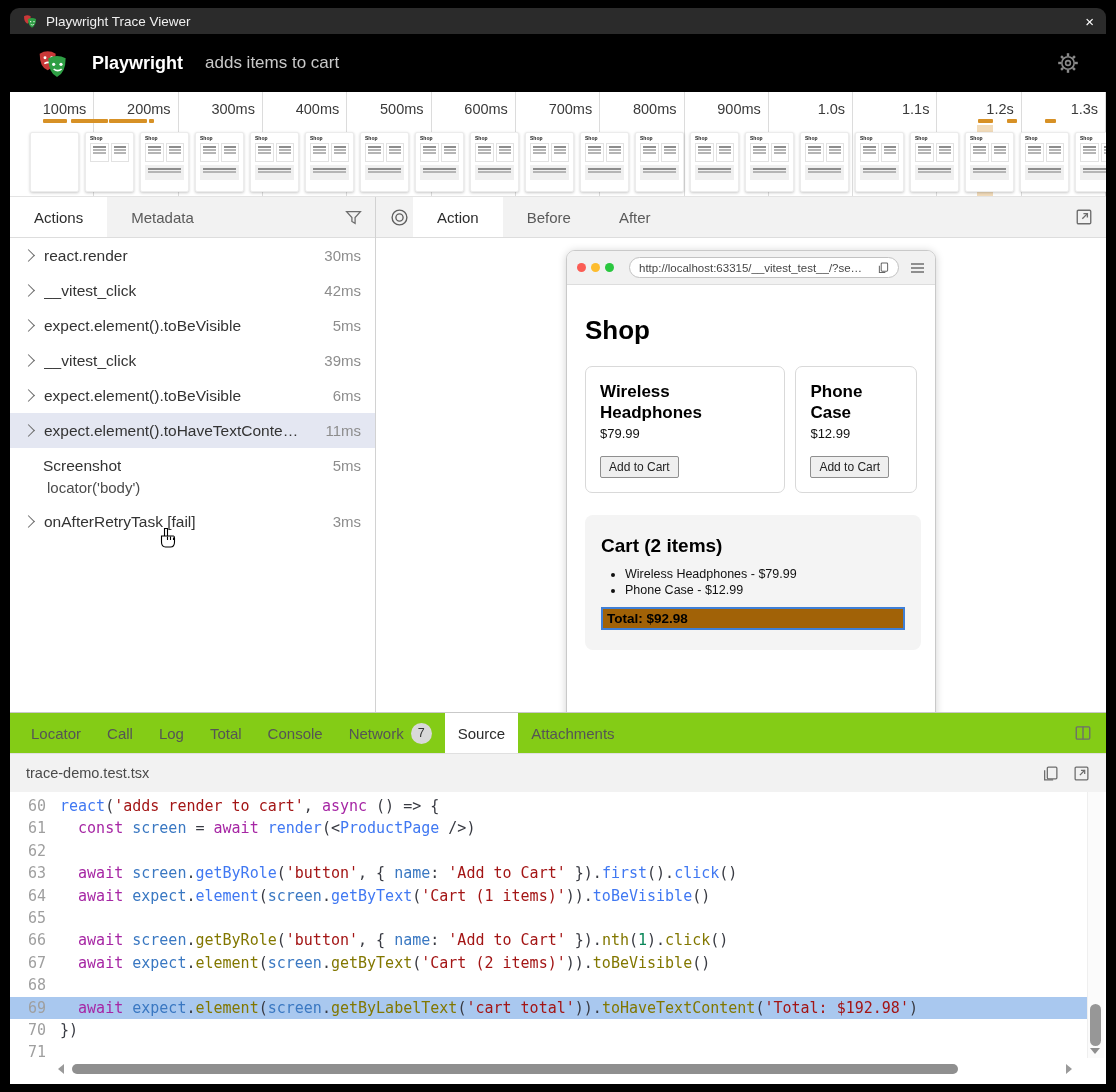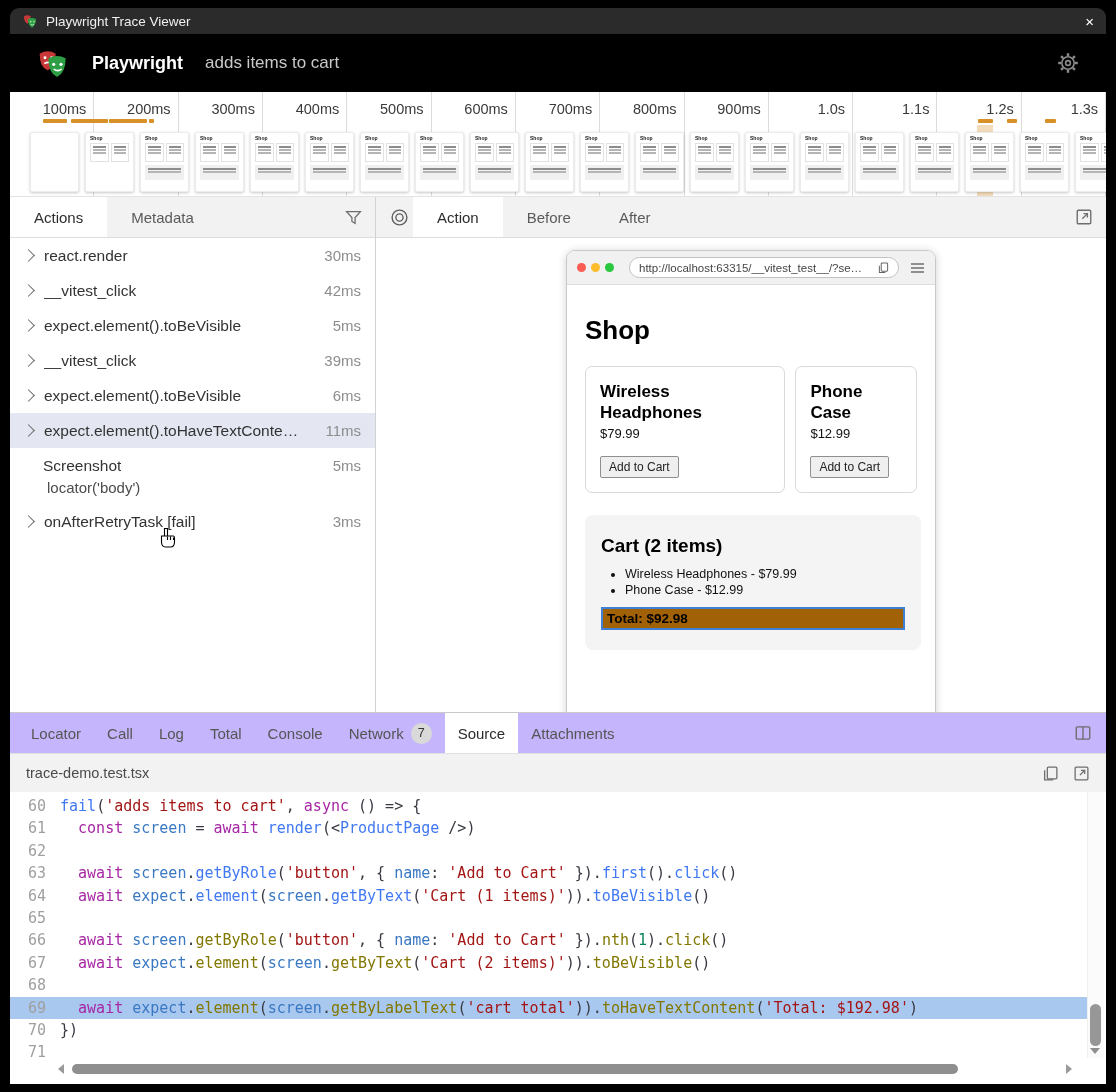--- a/index.html
+++ b/index.html
@@ -75,21 +75,21 @@
           font-family:"Liberation Sans",sans-serif;color:#222;}
   .cartbox{margin-top:22px;background:#f4f4f4;border-radius:8px;padding:12px 16px 20px 16px;width:336px;box-sizing:border-box;}
   .carttitle{font-size:19px;font-weight:bold;color:#000;margin:8px 0 10px 0;}
   .cartlist{margin:0 0 10px 0;padding-left:24px;font-size:12.5px;color:#111;}
   .cartlist li{margin:2px 0;}
   .total{background:#a16207;border:2px solid #3f7fd6;font-weight:bold;font-size:13.5px;
          padding:2px 4px;color:#000;}
   
   .bottom{position:absolute;top:620px;left:0;width:1096px;height:372px;display:flex;flex-direction:column;
           border-top:1px solid #c9c9c9;box-sizing:border-box;background:#fff;}
-  .btabs{height:40px;background:#c4b5fd;display:flex;align-items:stretch;border-bottom:1px solid #e0e0e0;
+  .btabs{height:40px;background:#84cc16;display:flex;align-items:stretch;border-bottom:1px solid #e0e0e0;
          font-size:15px;color:#555;flex:none;padding-left:8px;}
   .btab{padding:0 13px;display:flex;align-items:center;gap:7px;}
   .btab.sel{background:#fff;color:#2c2c2c;}
   .badge{background:#d9d9d9;border-radius:50%;width:21px;height:21px;display:flex;align-items:center;
          justify-content:center;font-size:12.5px;color:#333;}
   .btab-end{margin-left:auto;display:flex;align-items:center;padding-right:14px;}
   .filebar{height:38px;background:#f2f2f2;display:flex;align-items:center;padding:0 16px;
            font-size:14.5px;color:#4a4a4a;flex:none;}
   .filebar .icons{margin-left:auto;display:flex;gap:14px;align-items:center;}
   .srcwrap{flex:1;position:relative;background:#fff;overflow:hidden;
@@ -748,21 +748,21 @@
           </svg>
           <svg width="17" height="17" viewBox="0 0 16 16" fill="none" stroke="#6d6d6d" stroke-width="1.2">
             <rect x="2" y="2" width="12" height="12" rx="1"></rect>
             <line x1="6.5" y1="9.5" x2="11" y2="5"></line>
             <path d="M7.5 5 h3.5 v3.5"></path>
           </svg>
         </span>
       </div>
       <div class="srcwrap">
         <div class="code">
-            <div class="codeline"><span class="lno">60</span><span class="tk-fn">fail</span><span class="tk-pl">(</span><span class="tk-str">'adds items to cart'</span><span class="tk-pl">, </span><span class="tk-kw">async</span><span class="tk-pl"> () =&gt; {</span></div>
+            <div class="codeline"><span class="lno">60</span><span class="tk-fn">react</span><span class="tk-pl">(</span><span class="tk-str">'adds render to cart'</span><span class="tk-pl">, </span><span class="tk-kw">async</span><span class="tk-pl"> () =&gt; {</span></div>
             <div class="codeline"><span class="lno">61</span><span class="tk-pl">  </span><span class="tk-kw">const</span><span class="tk-pl"> </span><span class="tk-var">screen</span><span class="tk-pl"> = </span><span class="tk-kw">await</span><span class="tk-pl"> </span><span class="tk-fn">render</span><span class="tk-pl">(&lt;</span><span class="tk-fn">ProductPage</span><span class="tk-pl"> /&gt;)</span></div>
             <div class="codeline"><span class="lno">62</span></div>
             <div class="codeline"><span class="lno">63</span><span class="tk-pl">  </span><span class="tk-kw">await</span><span class="tk-pl"> </span><span class="tk-var">screen</span><span class="tk-pl">.</span><span class="tk-fn">getByRole</span><span class="tk-pl">(</span><span class="tk-str">'button'</span><span class="tk-pl">, { </span><span class="tk-var">name</span><span class="tk-pl">: </span><span class="tk-str">'Add to Cart'</span><span class="tk-pl"> }).</span><span class="tk-fn">first</span><span class="tk-pl">().</span><span class="tk-fn">click</span><span class="tk-pl">()</span></div>
             <div class="codeline"><span class="lno">64</span><span class="tk-pl">  </span><span class="tk-kw">await</span><span class="tk-pl"> </span><span class="tk-var">expect</span><span class="tk-pl">.</span><span class="tk-fn">element</span><span class="tk-pl">(</span><span class="tk-var">screen</span><span class="tk-pl">.</span><span class="tk-fn">getByText</span><span class="tk-pl">(</span><span class="tk-str">'Cart (1 items)'</span><span class="tk-pl">)).</span><span class="tk-fn">toBeVisible</span><span class="tk-pl">()</span></div>
             <div class="codeline"><span class="lno">65</span></div>
             <div class="codeline"><span class="lno">66</span><span class="tk-pl">  </span><span class="tk-kw">await</span><span class="tk-pl"> </span><span class="tk-var">screen</span><span class="tk-pl">.</span><span class="tk-prop">getByRole</span><span class="tk-pl">(</span><span class="tk-str">'button'</span><span class="tk-pl">, { </span><span class="tk-var">name</span><span class="tk-pl">: </span><span class="tk-str">'Add to Cart'</span><span class="tk-pl"> }).</span><span class="tk-prop">nth</span><span class="tk-pl">(</span><span class="tk-num">1</span><span class="tk-pl">).</span><span class="tk-prop">click</span><span class="tk-pl">()</span></div>
             <div class="codeline"><span class="lno">67</span><span class="tk-pl">  </span><span class="tk-kw">await</span><span class="tk-pl"> </span><span class="tk-var">expect</span><span class="tk-pl">.</span><span class="tk-prop">element</span><span class="tk-pl">(</span><span class="tk-var">screen</span><span class="tk-pl">.</span><span class="tk-prop">getByText</span><span class="tk-pl">(</span><span class="tk-str">'Cart (2 items)'</span><span class="tk-pl">)).</span><span class="tk-prop">toBeVisible</span><span class="tk-pl">()</span></div>
             <div class="codeline"><span class="lno">68</span></div>
             <div class="codeline hl"><span class="lno">69</span><span class="tk-pl">  </span><span class="tk-kw">await</span><span class="tk-pl"> </span><span class="tk-var">expect</span><span class="tk-pl">.</span><span class="tk-prop">element</span><span class="tk-pl">(</span><span class="tk-var">screen</span><span class="tk-pl">.</span><span class="tk-prop">getByLabelText</span><span class="tk-pl">(</span><span class="tk-str">'cart total'</span><span class="tk-pl">)).</span><span class="tk-prop">toHaveTextContent</span><span class="tk-pl">(</span><span class="tk-str">'Total: $192.98'</span><span class="tk-pl">)</span></div>
             <div class="codeline"><span class="lno">70</span><span class="tk-pl">})</span></div>

